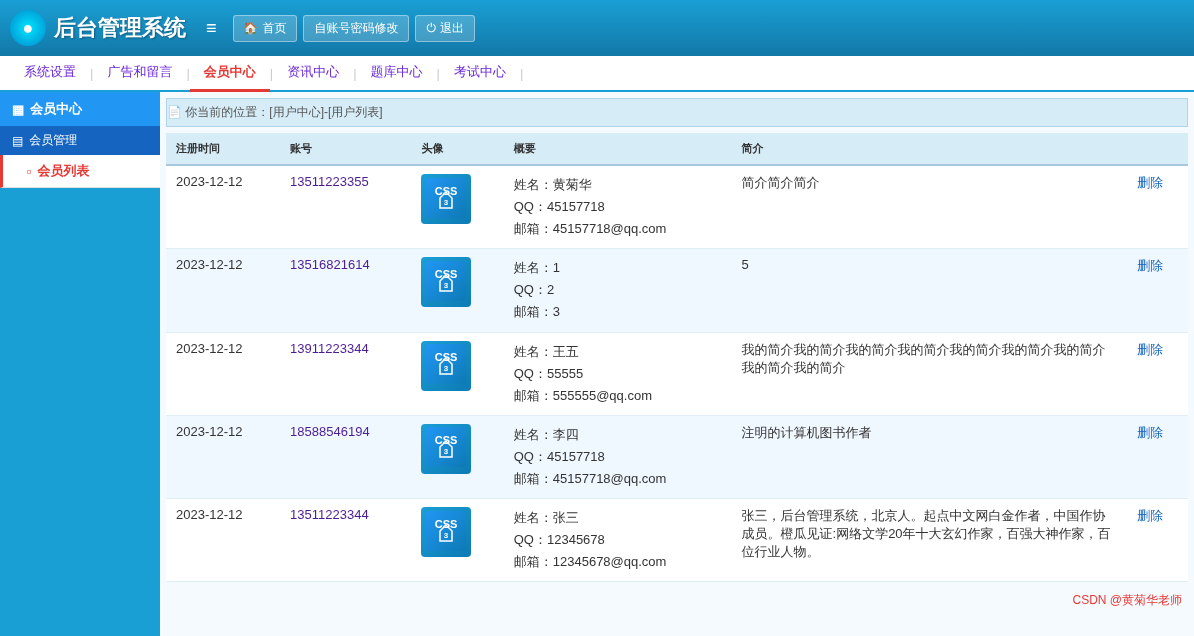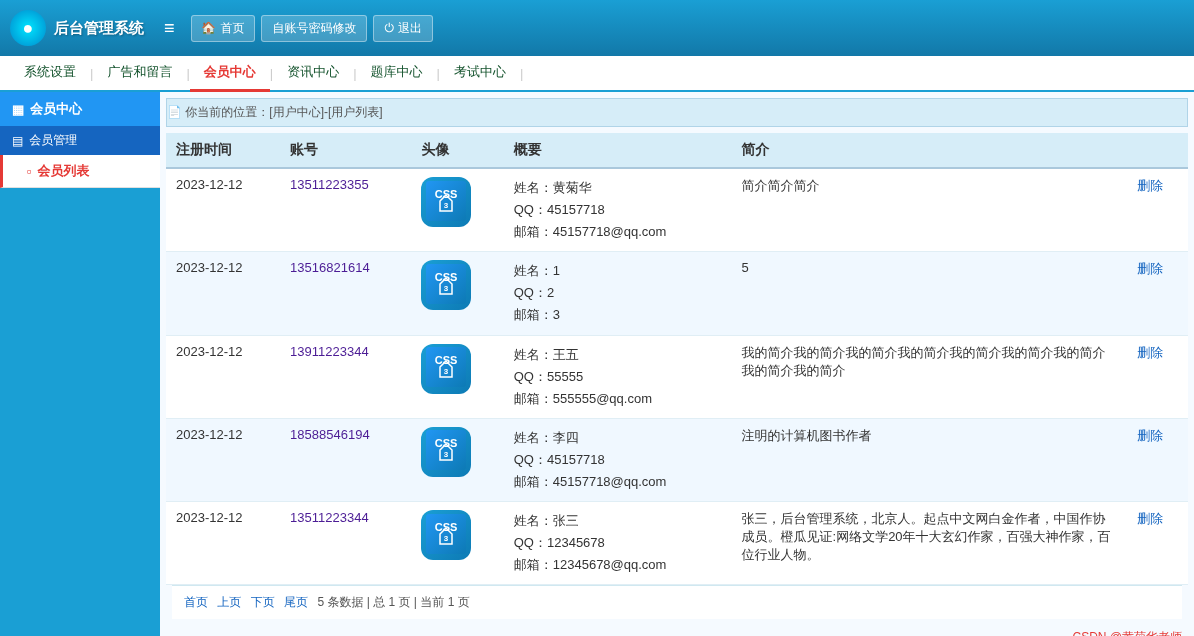--- a/index.html
+++ b/index.html
@@ -20,21 +20,21 @@
       gap: 8px;
     }
     .logo-icon {
       width: 36px; height: 36px;
       background: radial-gradient(circle, #00e5ff, #0088cc);
       border-radius: 50%;
       display: flex; align-items: center; justify-content: center;
       font-size: 18px; color: white; font-weight: bold;
     }
     .system-title {
-      font-size: 15px; font-weight: bold; color: white;
+      font-size: 22px; font-weight: bold; color: white;
       text-shadow: 1px 1px 2px rgba(0,0,0,0.3);
       margin-right: 20px;
     }
     .user-info {
       font-size: 14px; color: #d0eeff;
       flex: 1;
     }
     .header-right {
       display: flex; align-items: center; gap: 6px;
     }
@@ -58,21 +58,21 @@
 
     
     .navbar {
       background: white;
       border-bottom: 2px solid #1a9fd4;
       display: flex; align-items: center;
       padding: 0 10px;
       height: 36px;
     }
     .nav-item {
-      padding: 8px 14px; font-size: 13px; color: #14532d;
+      padding: 8px 14px; font-size: 13px; color: #6d28d9;
       cursor: pointer; border-bottom: 3px solid transparent;
       white-space: nowrap;
     }
     .nav-item.active { color: #e53935; border-bottom: 3px solid #e53935; font-weight: bold; }
     .nav-sep { color: #ccc; }
 
     
     .layout {
       display: flex;
       height: calc(636px - 56px - 36px);
@@ -129,38 +129,38 @@
     }
     table {
       width: 100%; border-collapse: collapse;
       background: white;
     }
     thead tr {
       background: #d6edf8;
     }
     th {
       padding: 8px 10px; text-align: left;
-      font-size: 14px; font-weight: bold; color: #333;
+      font-size: 11px; font-weight: bold; color: #333;
       border-bottom: 2px solid #aac8dc;
     }
     td {
       padding: 8px 10px; font-size: 13px; color: #333;
       border-bottom: 1px solid #e0eef5;
       vertical-align: top;
     }
     tr:nth-child(even) td { background: #f0f8ff; }
 
     .account-link {
       color: #4c1d95; text-decoration: none; cursor: pointer;
     }
 
     .css-avatar {
       width: 50px; height: 50px;
       background: linear-gradient(135deg, #1a9fd4, #0d7ab5);
-      border-radius: 12px;
+      border-radius: 4px;
       display: flex; align-items: center; justify-content: center;
       color: white; font-size: 20px; font-weight: bold;
       flex-direction: column;
     }
 
     .delete-link {
       color: #1565c0; text-decoration: none; cursor: pointer;
       font-size: 13px;
     }
 
@@ -395,27 +395,20 @@
                 </td>
                 <td>
                   <div class="info-text">姓名：张三<br>QQ：12345678<br>邮箱：12345678@qq.com</div>
                 </td>
                 <td style="max-width: 300px;">张三，后台管理系统，北京人。起点中文网白金作者，中国作协成员。橙瓜见证:网络文学20年十大玄幻作家，百强大神作家，百位行业人物。</td>
                 <td><a class="delete-link">删除</a></td>
               </tr>
             </tbody>
         </table>
 
-        <div class="pagination">
-          <a class="page-link">首页</a>
-          <a class="page-link">上页</a>
-          <a class="page-link">下页</a>
-          <a class="page-link">尾页</a>
-          <span>5 条数据 | 总 1 页 | 当前 1 页</span>
-        </div>
       </div>
 
       <div class="footer">
         <span>CSDN @黄菊华老师</span>
       </div>
     </div>
   </div>
 </div>
 
 </body></html>

